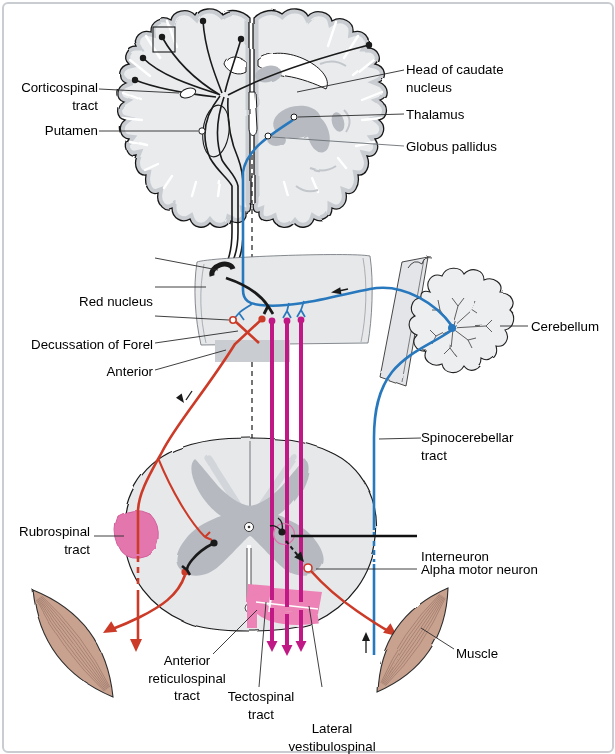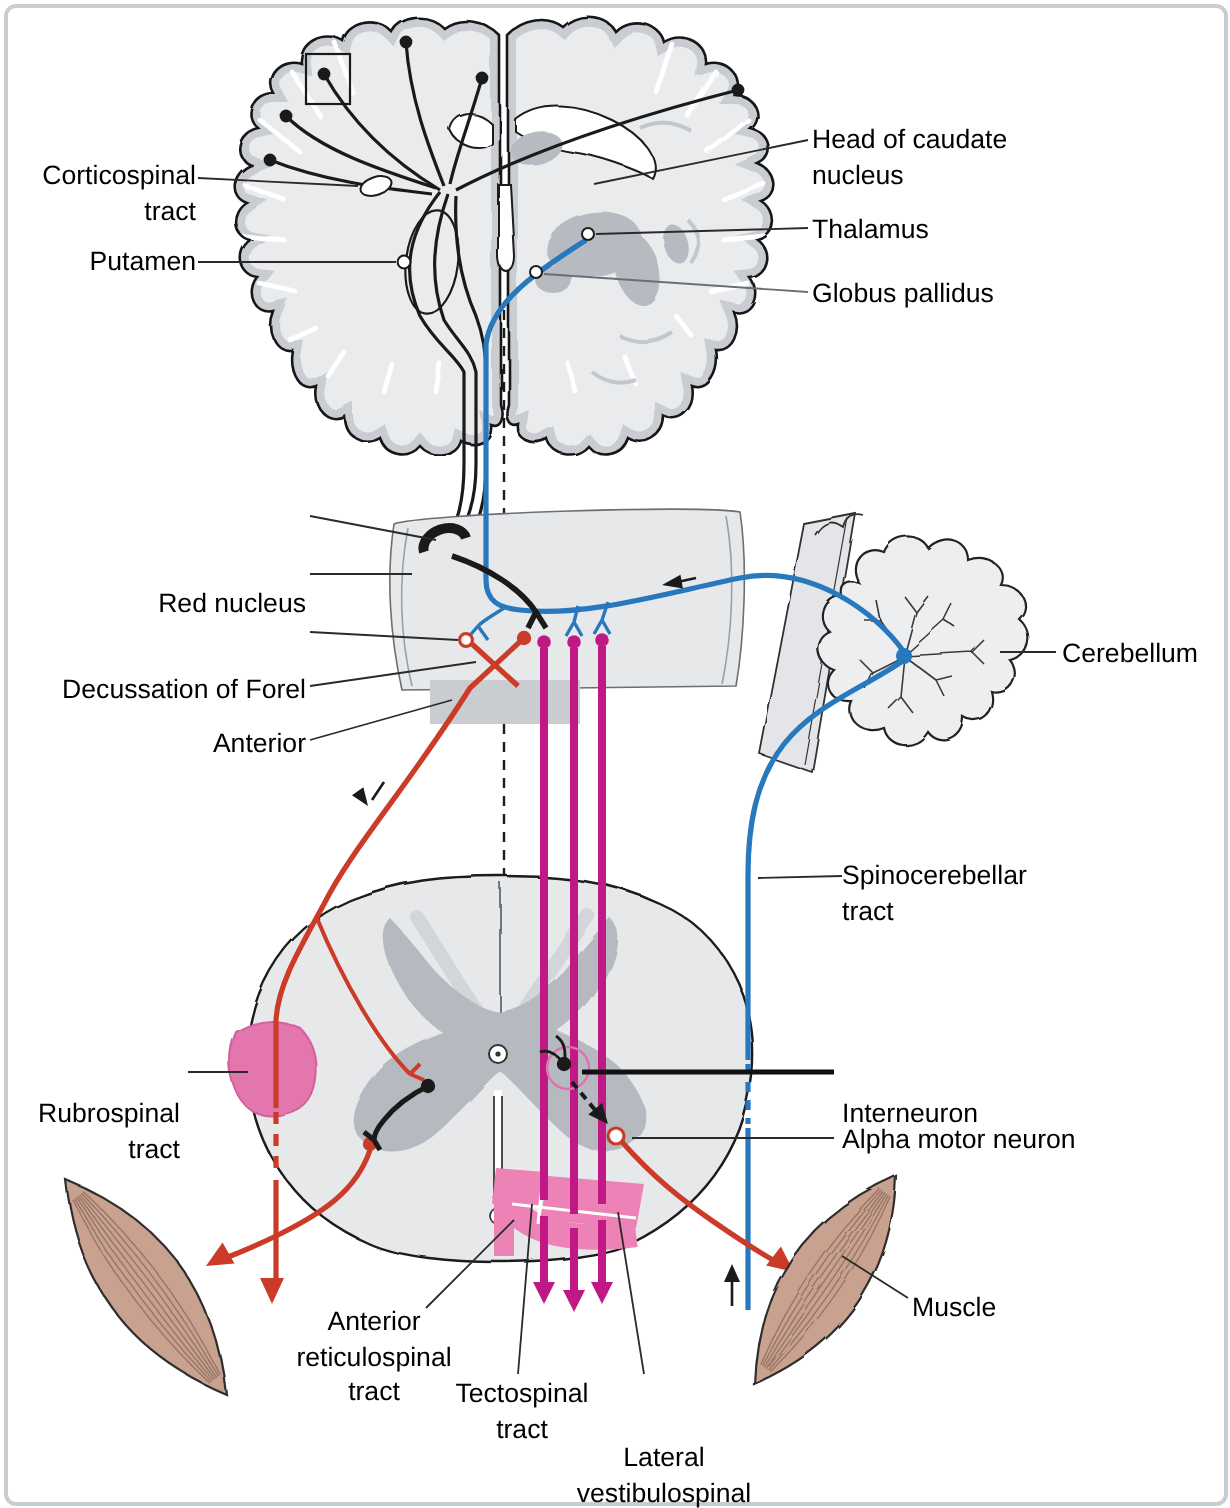--- a/index.html
+++ b/index.html
@@ -324,21 +324,21 @@
 <div class="lbl right" style="left:20px;top:363px;width:133px;">
       <span>Anterior</span>
     </div>
 <div class="lbl" style="left:531px;top:318px;width:80px;">
       <span>Cerebellum</span>
     </div>
 <div class="lbl" style="left:421px;top:429px;width:120px;">
       <span>Spinocerebellar</span>
       <span>tract</span>
     </div>
-<div class="lbl right" style="left:5px;top:523px;width:85px;margin-top:25px;">
+<div class="lbl right" style="left:5px;top:523px;width:85px;">
       <span>Rubrospinal</span>
       <span>tract</span>
     </div>
 <div class="lbl" style="left:421px;top:548px;width:120px;">
       <span>Interneuron</span>
     </div>
 <div class="lbl" style="left:421px;top:561px;width:140px;">
       <span>Alpha motor neuron</span>
     </div>
 <div class="lbl" style="left:456px;top:645px;width:70px;">

